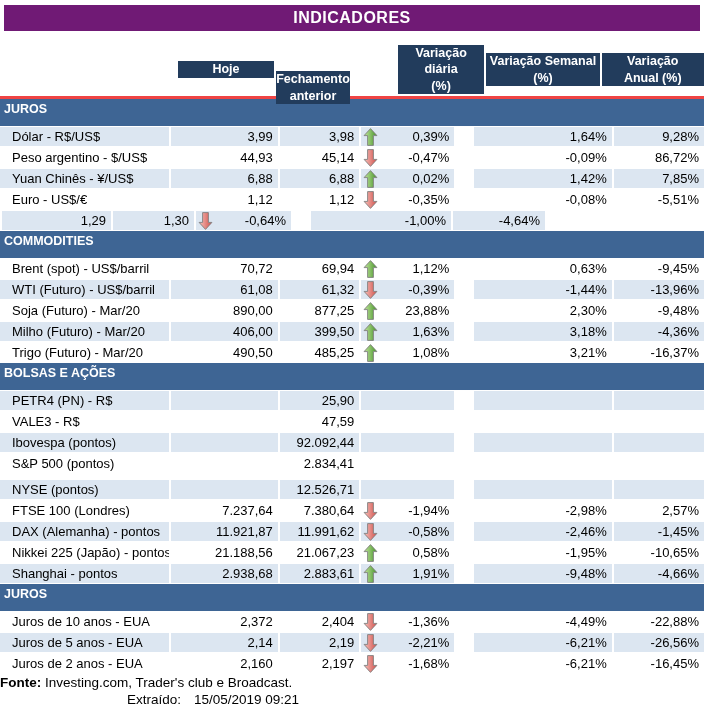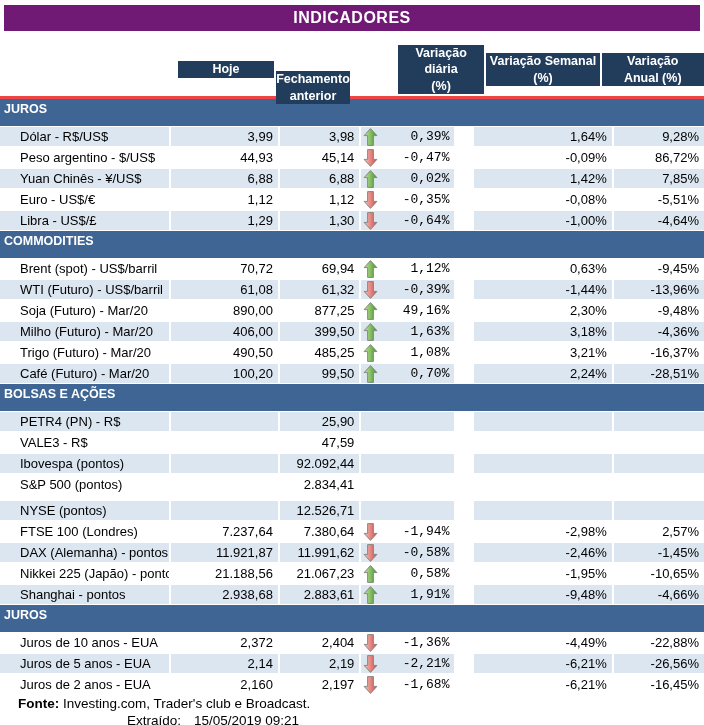--- a/index.html
+++ b/index.html
@@ -73,39 +73,39 @@
   .row-gap { height: 5px; background: #ffffff; }
   .cell {
     height: 19px;
     line-height: 19px;
     font-size: 13px;
     overflow: hidden;
     white-space: nowrap;
   }
   .shade-blue  .cell { background: #DCE6F1; }
   .shade-white .cell { background: #ffffff; }
-  .c-label    { width: 172px; padding-left: 20px; }
+  .c-label    { width: 172px; padding-left: 12px; }
   .c-num      { text-align: right; padding-right: 5px; }
   .c-hoje     { width: 109px; margin-left: 2px; }
   .c-fech     { width: 81px;  margin-left: 2px; }
   .c-vardia   {
     width: 95px; margin-left: 2px;
     display: flex; align-items: center; justify-content: flex-end;
     position: relative;
   }
-  .c-vardia .vardia-value { flex: 1; text-align: right; padding-right: 5px; font-family: Liberation Mono, monospace; }
+  .c-vardia .vardia-value { flex: 1; text-align: right; padding-right: 5px; }
   .c-varsem   { width: 140px; margin-left: 20px; text-align: right; }
   .c-varanual { width: 92px;  margin-left: 2px; }
 
   .arrow { position: absolute; left: 2px; top: 0.5px; }
   .arrow.down { transform: rotate(180deg); }
 
   
   .footer { margin-top: 1px; font-size: 13.5px; }
-  .footer-line1 { padding-left: 18px; height: 16px; line-height: 16px; }
+  .footer-line1 { padding-left: 0; height: 16px; line-height: 16px; }
   .footer-line2 { padding-left: 127px; height: 17px; line-height: 17px; }
   .bold { font-weight: bold; }
   .ext-val { margin-left: 13px; }
 </style>
 </head>
 <body>
 
 <svg width="0" height="0" style="position:absolute">
   <defs>
     <linearGradient id="grad-up" x1="0%" y1="0%" x2="100%" y2="0%">
@@ -183,21 +183,20 @@
       <div class="cell c-vardia">
         <svg class="arrow down" width="15" height="18" viewBox="0 0 14 18">
           <path d="M7 0.6 L13.4 7.6 L9.9 7.6 L9.9 17.4 L4.1 17.4 L4.1 7.6 L0.6 7.6 Z" fill="url(#grad-down)" stroke="#7F7F7F" stroke-width="0.9" stroke-linejoin="round"></path>
         </svg>
         <span class="vardia-value">-0,35%</span>
       </div>
       <div class="cell c-num c-varsem">-0,08%</div>
       <div class="cell c-num c-varanual">-5,51%</div>
     </div>
     <div class="row shade-blue">
-      <div class="cell c-label">Libra - US$/£</div>
       <div class="cell c-num c-hoje">1,29</div>
       <div class="cell c-num c-fech">1,30</div>
       <div class="cell c-vardia">
         <svg class="arrow down" width="15" height="18" viewBox="0 0 14 18">
           <path d="M7 0.6 L13.4 7.6 L9.9 7.6 L9.9 17.4 L4.1 17.4 L4.1 7.6 L0.6 7.6 Z" fill="url(#grad-down)" stroke="#7F7F7F" stroke-width="0.9" stroke-linejoin="round"></path>
         </svg>
         <span class="vardia-value">-0,64%</span>
       </div>
       <div class="cell c-num c-varsem">-1,00%</div>
       <div class="cell c-num c-varanual">-4,64%</div>
@@ -230,21 +229,21 @@
       <div class="cell c-num c-varanual">-13,96%</div>
     </div>
     <div class="row shade-white">
       <div class="cell c-label">Soja (Futuro) - Mar/20</div>
       <div class="cell c-num c-hoje">890,00</div>
       <div class="cell c-num c-fech">877,25</div>
       <div class="cell c-vardia">
         <svg class="arrow up" width="15" height="18" viewBox="0 0 14 18">
           <path d="M7 0.6 L13.4 7.6 L9.9 7.6 L9.9 17.4 L4.1 17.4 L4.1 7.6 L0.6 7.6 Z" fill="url(#grad-up)" stroke="#7F7F7F" stroke-width="0.9" stroke-linejoin="round"></path>
         </svg>
-        <span class="vardia-value">49,16%</span>
+        <span class="vardia-value">23,88%</span>
       </div>
       <div class="cell c-num c-varsem">2,30%</div>
       <div class="cell c-num c-varanual">-9,48%</div>
     </div>
     <div class="row shade-blue">
       <div class="cell c-label">Milho (Futuro) - Mar/20</div>
       <div class="cell c-num c-hoje">406,00</div>
       <div class="cell c-num c-fech">399,50</div>
       <div class="cell c-vardia">
         <svg class="arrow up" width="15" height="18" viewBox="0 0 14 18">
@@ -260,33 +259,20 @@
       <div class="cell c-num c-hoje">490,50</div>
       <div class="cell c-num c-fech">485,25</div>
       <div class="cell c-vardia">
         <svg class="arrow up" width="15" height="18" viewBox="0 0 14 18">
           <path d="M7 0.6 L13.4 7.6 L9.9 7.6 L9.9 17.4 L4.1 17.4 L4.1 7.6 L0.6 7.6 Z" fill="url(#grad-up)" stroke="#7F7F7F" stroke-width="0.9" stroke-linejoin="round"></path>
         </svg>
         <span class="vardia-value">1,08%</span>
       </div>
       <div class="cell c-num c-varsem">3,21%</div>
       <div class="cell c-num c-varanual">-16,37%</div>
-    </div>
-    <div class="row shade-blue">
-      <div class="cell c-label">Café (Futuro) - Mar/20</div>
-      <div class="cell c-num c-hoje">100,20</div>
-      <div class="cell c-num c-fech">99,50</div>
-      <div class="cell c-vardia">
-        <svg class="arrow up" width="15" height="18" viewBox="0 0 14 18">
-          <path d="M7 0.6 L13.4 7.6 L9.9 7.6 L9.9 17.4 L4.1 17.4 L4.1 7.6 L0.6 7.6 Z" fill="url(#grad-up)" stroke="#7F7F7F" stroke-width="0.9" stroke-linejoin="round"></path>
-        </svg>
-        <span class="vardia-value">0,70%</span>
-      </div>
-      <div class="cell c-num c-varsem">2,24%</div>
-      <div class="cell c-num c-varanual">-28,51%</div>
     </div>
     <div class="section-bar">BOLSAS E AÇÕES</div>
     <div class="row shade-blue">
       <div class="cell c-label">PETR4 (PN) - R$</div>
       <div class="cell c-num c-hoje"></div>
       <div class="cell c-num c-fech">25,90</div>
       <div class="cell c-vardia">
         <span class="vardia-value"></span>
       </div>
       <div class="cell c-num c-varsem"></div>

